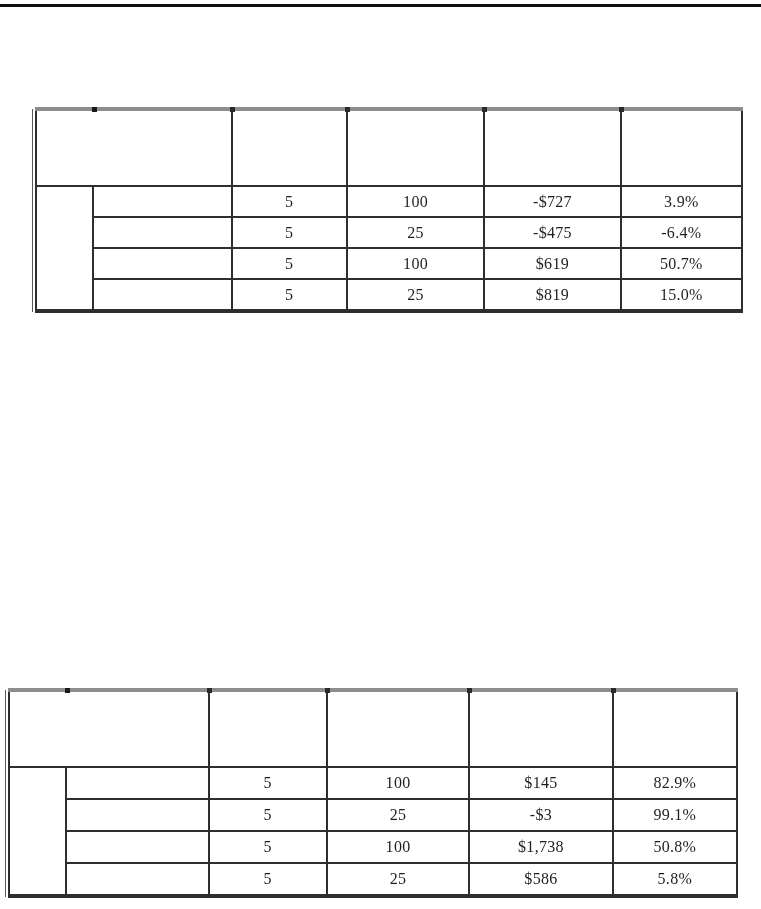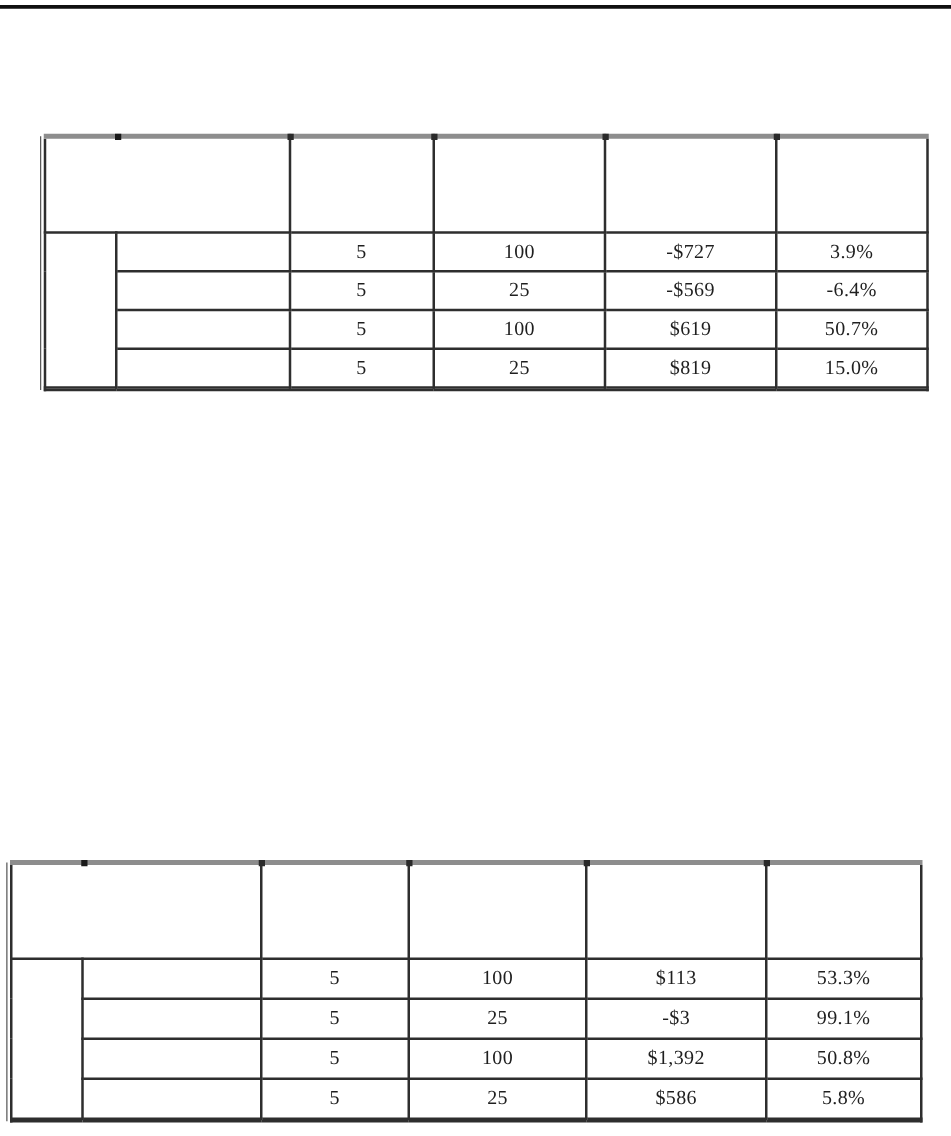--- a/index.html
+++ b/index.html
@@ -99,21 +99,21 @@
         <td></td>
         <td>5</td>
         <td>100</td>
         <td>-$727</td>
         <td>3.9%</td>
       </tr>
       <tr class="drow">
         <td></td>
         <td>5</td>
         <td>25</td>
-        <td>-$569</td>
+        <td>-$475</td>
         <td>-6.4%</td>
       </tr>
       <tr class="drow">
         <td></td>
         <td>5</td>
         <td>100</td>
         <td>$619</td>
         <td>50.7%</td>
       </tr>
       <tr class="drow">
@@ -143,35 +143,35 @@
         <td></td>
         <td></td>
         <td></td>
         <td></td>
       </tr>
       <tr class="drow">
         <td rowspan="4"></td>
         <td></td>
         <td>5</td>
         <td>100</td>
-        <td>$113</td>
-        <td>53.3%</td>
+        <td>$145</td>
+        <td>82.9%</td>
       </tr>
       <tr class="drow">
         <td></td>
         <td>5</td>
         <td>25</td>
         <td>-$3</td>
         <td>99.1%</td>
       </tr>
       <tr class="drow">
         <td></td>
         <td>5</td>
         <td>100</td>
-        <td>$1,392</td>
+        <td>$1,738</td>
         <td>50.8%</td>
       </tr>
       <tr class="drow">
         <td></td>
         <td>5</td>
         <td>25</td>
         <td>$586</td>
         <td>5.8%</td>
       </tr>
     </tbody>

